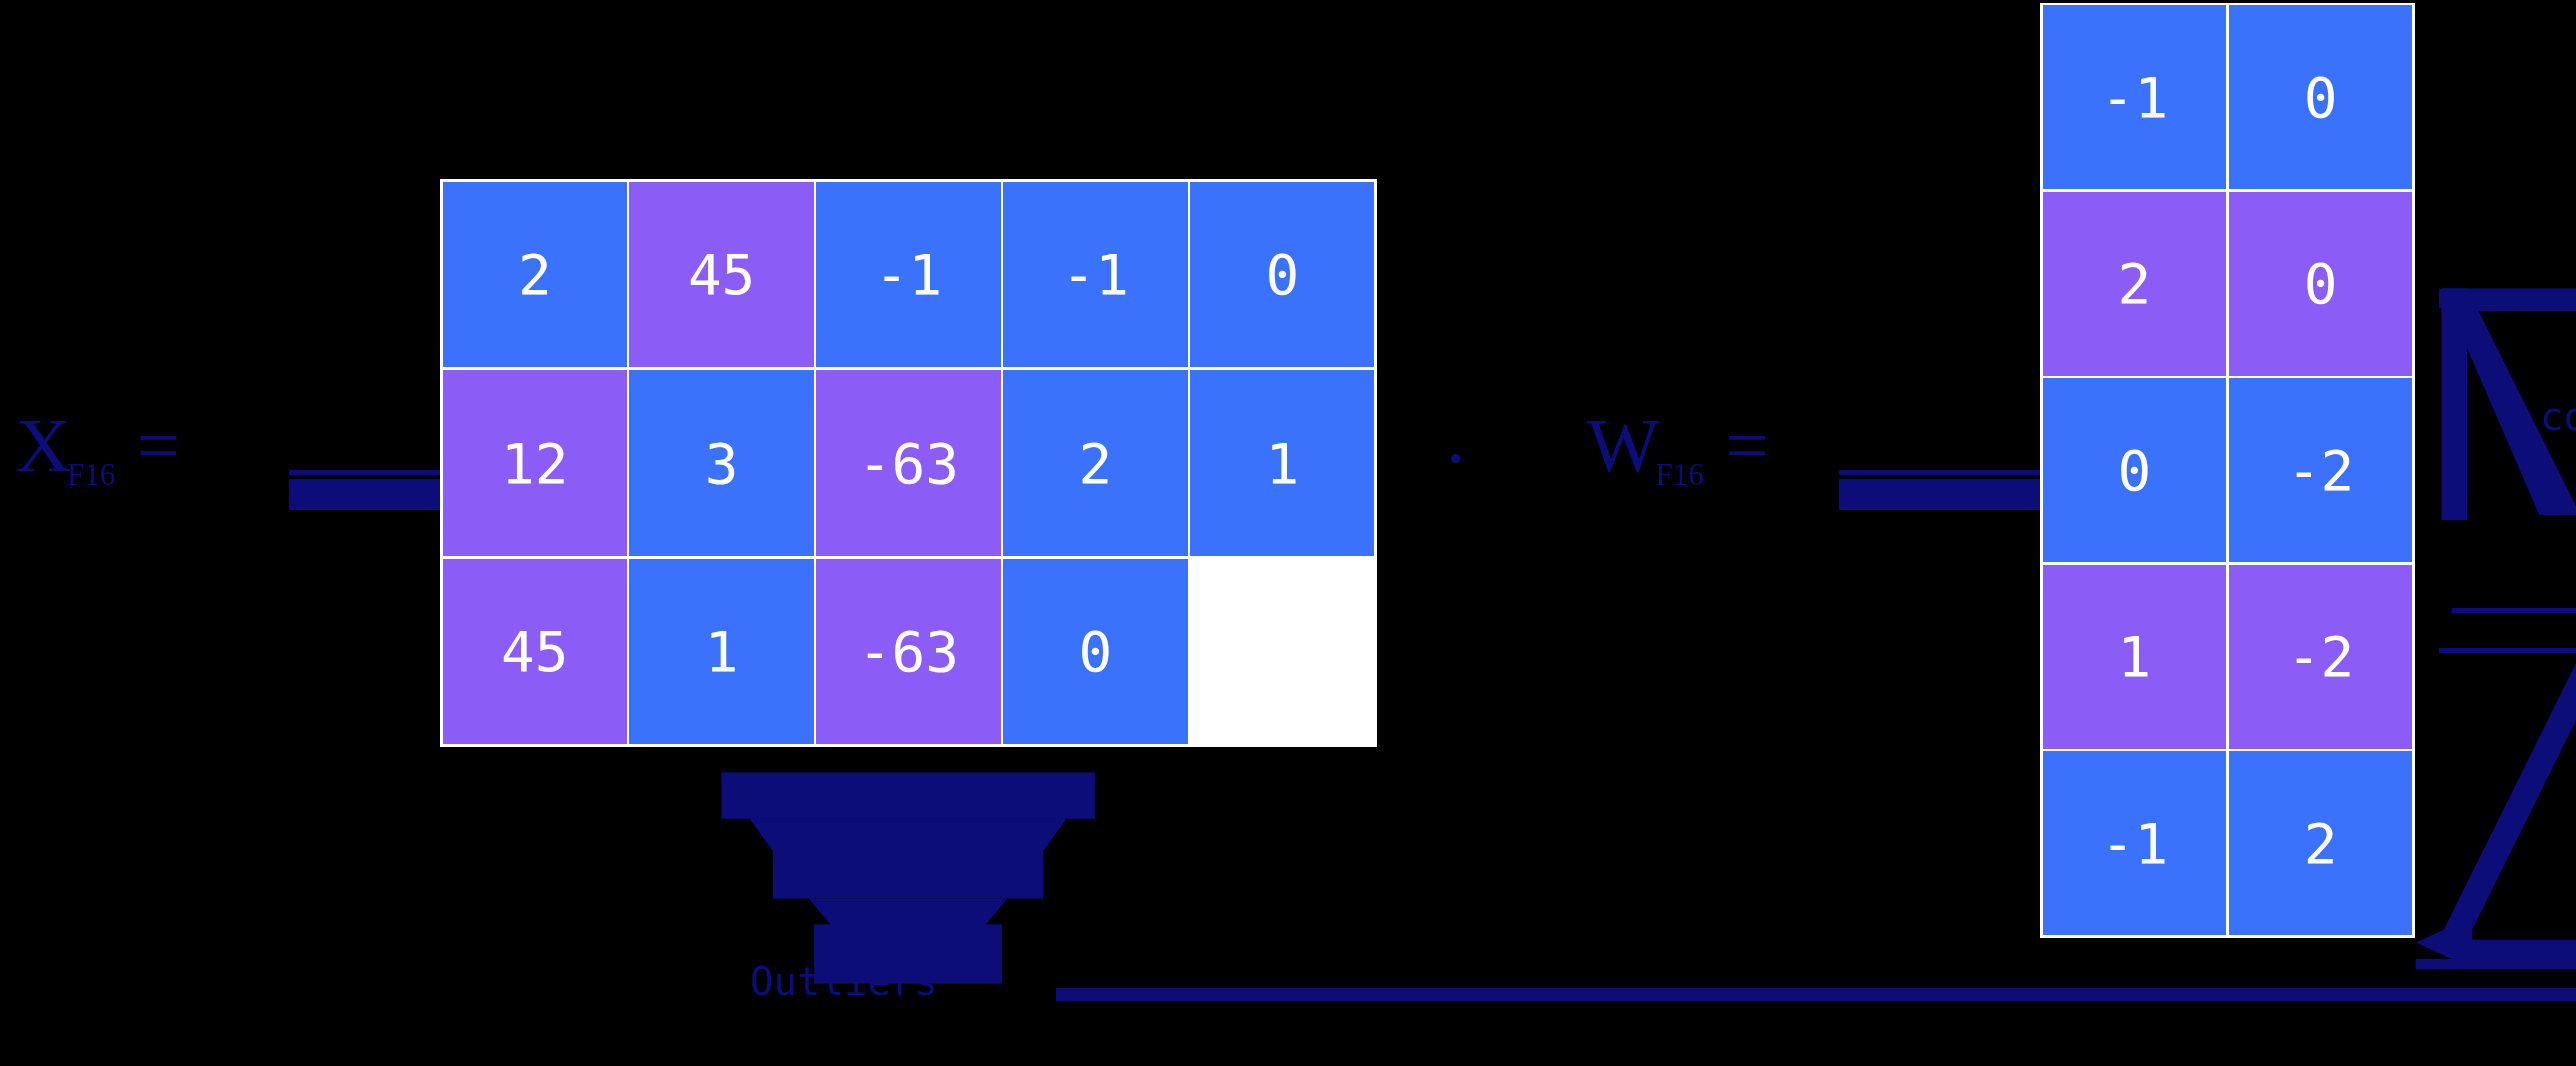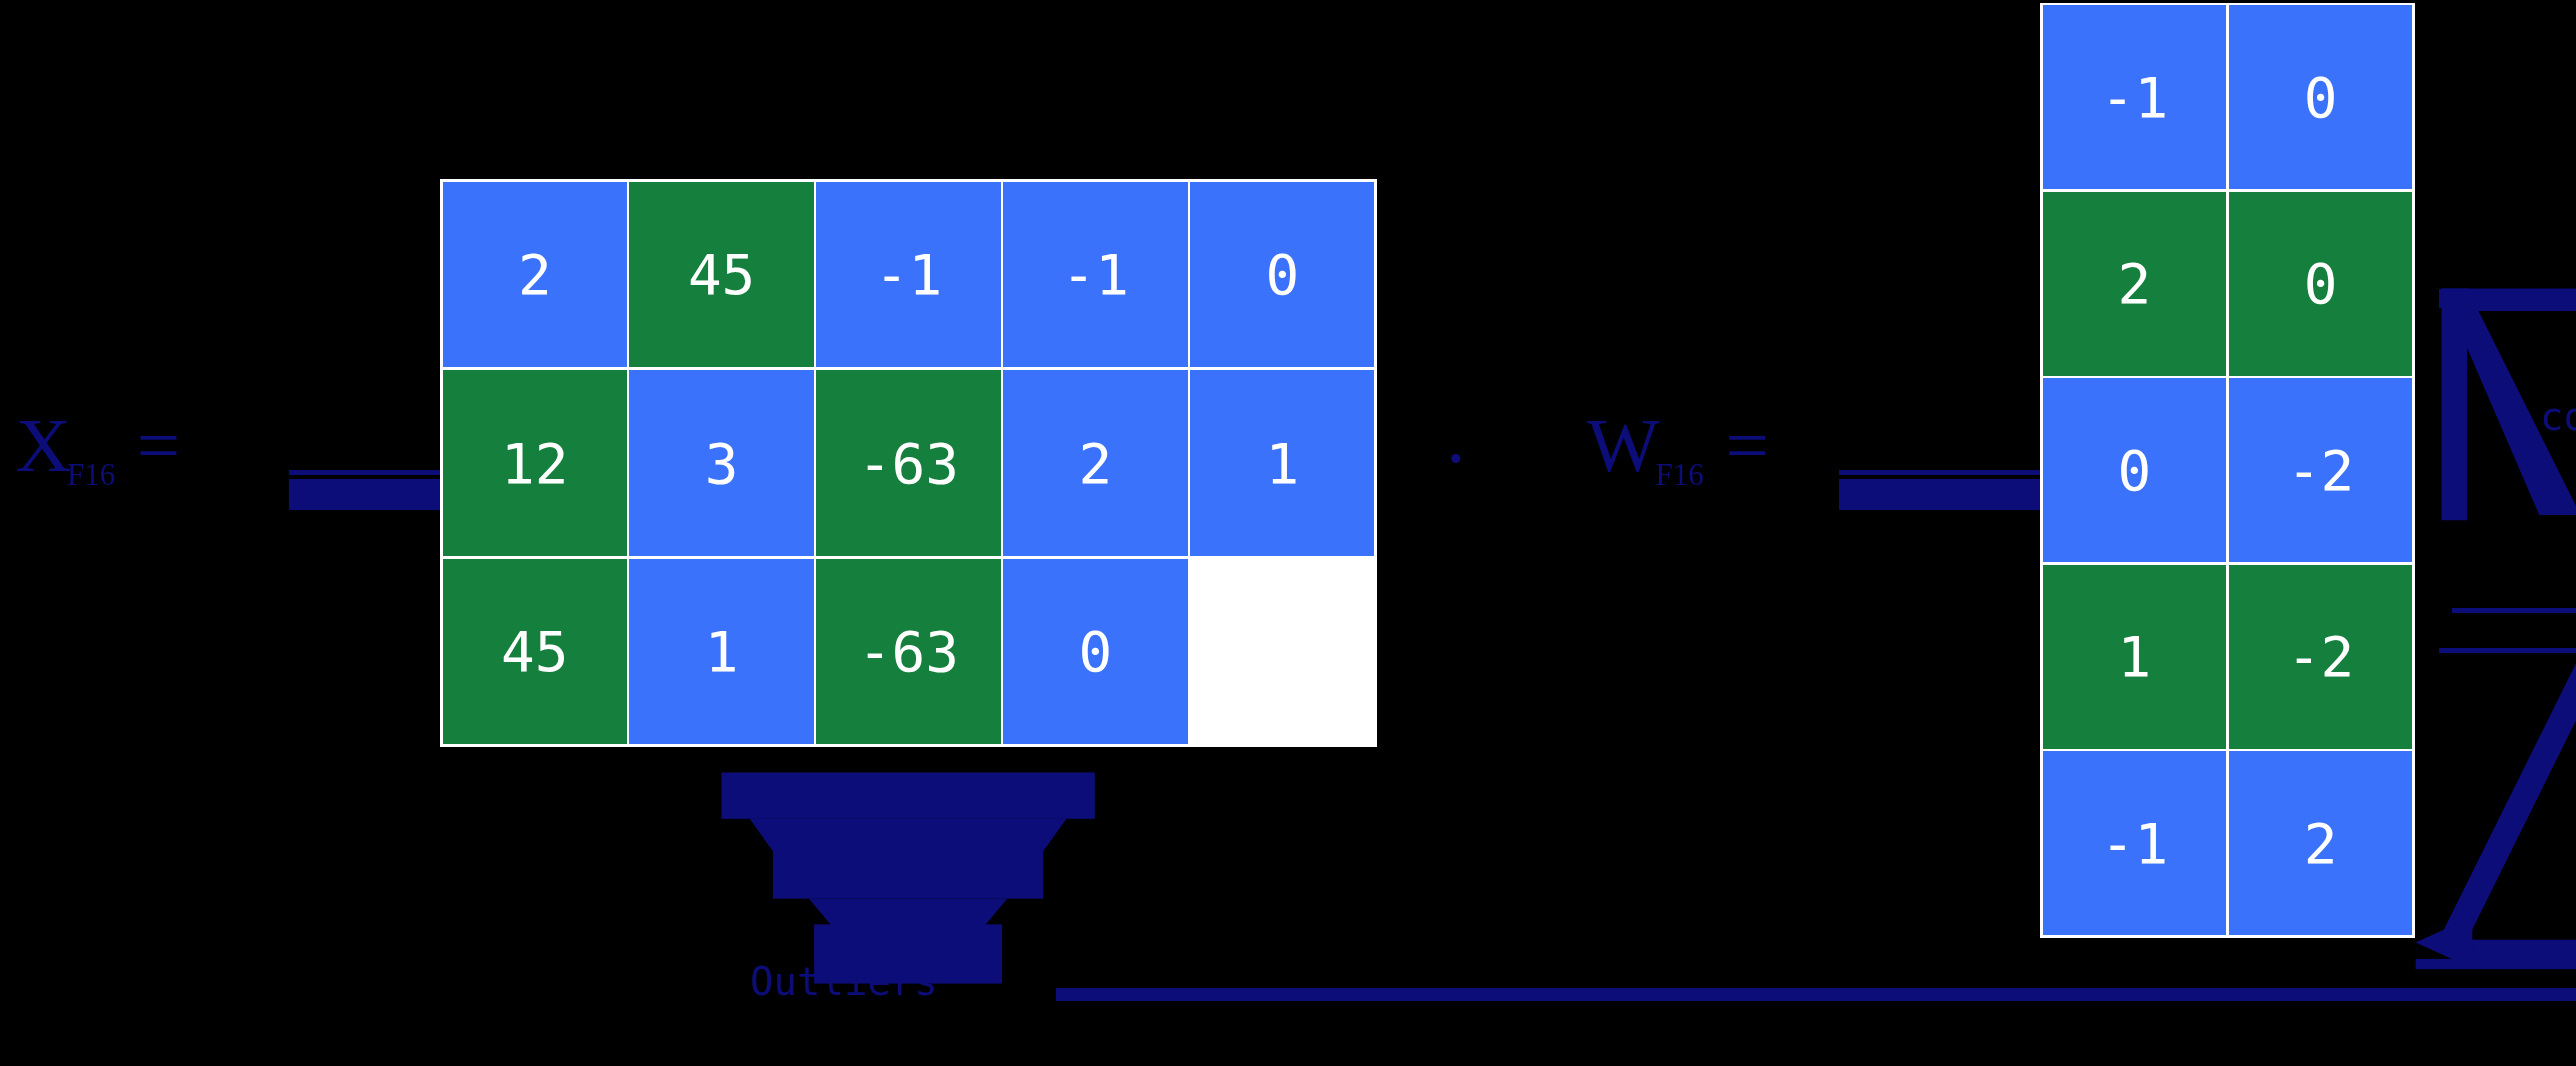--- a/index.html
+++ b/index.html
@@ -61,21 +61,21 @@
   .cell {
     display: flex;
     align-items: center;
     justify-content: center;
     color: #ffffff;
     font-family: "DejaVu Sans Mono", monospace;
     font-weight: 400;
     box-sizing: border-box;
   }
   .cell.blue  { background: #3b72fb; }
-  .cell.pink  { background: #15803d; }
+  .cell.pink  { background: #8b5cf6; }
 
   #matrix-x { left: 440px; top: 179px; width: 937px; height: 568px;
               grid-template-columns: repeat(5, 1fr);
               grid-template-rows: repeat(3, 1fr); }
   #matrix-x .cell { font-size: 56px; }
 
   #matrix-w { left: 2040px; top: 2.6px; width: 375px; height: 935px;
               grid-template-columns: repeat(2, 1fr);
               grid-template-rows: repeat(5, 1fr); }
   #matrix-w .cell { font-size: 56px; }

